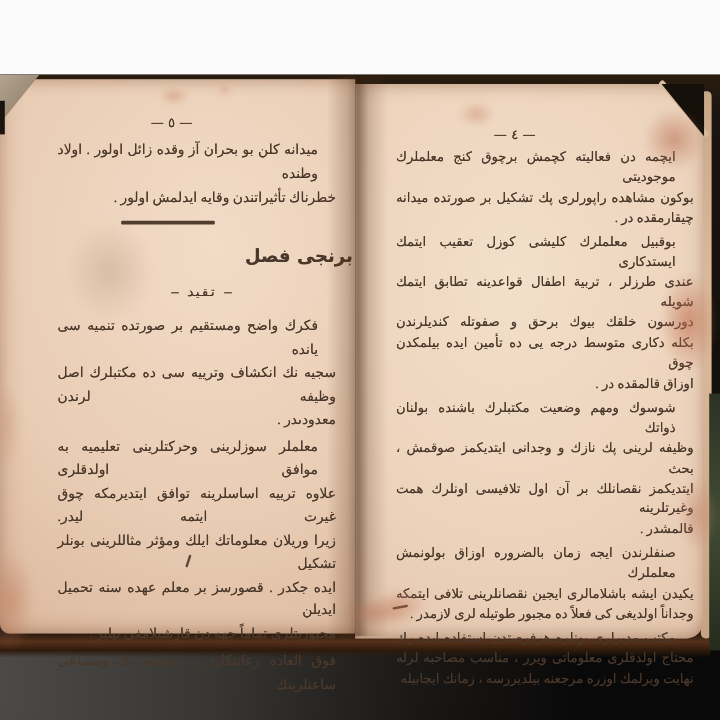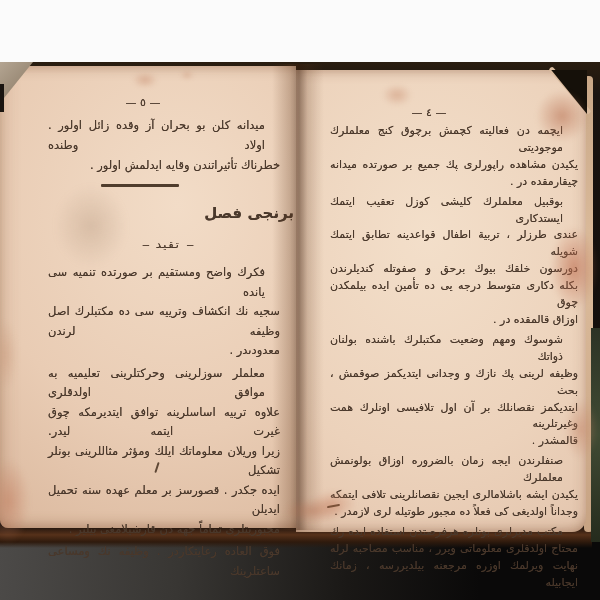--- a/index.html
+++ b/index.html
@@ -52,21 +52,21 @@
   .text-right{left:34px;top:36px;width:248px;}
   .pagenum{text-align:center;font-size:11px;letter-spacing:2px;margin-bottom:6px;}
   .text-left .pagenum{transform:translateX(-21px);}
   .text-right .pagenum{transform:translateX(-25px);margin-bottom:4px;}
   .line{text-align:justify;text-align-last:justify;}
   .line.end{text-align-last:right;}
   .line.indent{padding-right:15px;}
   .text-left .line{font-size:11.5px;line-height:20px;}
   .text-left .body .line{line-height:19.5px;}
   .text-right .line{font-size:11px;line-height:16.9px;}
-  .para{margin-top:3px;}
+  .para{margin-top:3px;font-family:Liberation Serif, serif;}
   .rule{width:78px;height:3px;background:#503d2d;border-radius:1px;margin:9px auto 0;
         transform:translateX(-24px);}
   .heading{font-size:15px;font-weight:bold;text-align:right;margin-top:17px;transform:translateX(14px);}
   .subheading{font-size:10.5px;text-align:center;margin-top:16px;letter-spacing:1px;transform:translateX(4px);font-family:Liberation Mono, monospace;}
   .body{margin-top:12px;}
   
   .stain{position:absolute;border-radius:50%;filter:blur(2px);pointer-events:none;}
   .s1{left:132px;top:72px;width:26px;height:16px;background:radial-gradient(closest-side,rgba(198,138,108,.5),rgba(198,138,108,0));}
   .s2{left:180px;top:70px;width:14px;height:10px;background:radial-gradient(closest-side,rgba(198,138,108,.4),rgba(198,138,108,0));}
   .s3{left:-8px;top:320px;width:26px;height:70px;background:radial-gradient(closest-side,rgba(200,150,118,.4),rgba(200,150,118,0));}
@@ -125,21 +125,21 @@
         </div>
     </div>
   </div>
 
   <div class="page right-page">
     <div class="text-block text-right">
       <div class="pagenum">— ٤ —</div>
       <div class="body-right">
           <div class="para">
             <div class="line indent">ايچمه دن فعاليته كچمش برچوق كنج معلملرك موجوديتى</div>
-            <div class="line">يكيدن مشاهده راپورلرى پك جميع بر صورتده ميدانه</div>
+            <div class="line">بوكون مشاهده راپورلرى پك تشكيل بر صورتده ميدانه</div>
             <div class="line end">چيقارمقده در .</div>
           </div>
           <div class="para">
             <div class="line indent">بوقبيل معلملرك كليشى كوزل تعقيب ايتمك ايستدكارى</div>
             <div class="line">عندى طرزلر ، تربية اطفال قواعدينه تطابق ايتمك شويله</div>
             <div class="line">دورسون خلقك بيوك برحق و صفوتله كنديلرندن</div>
             <div class="line">بكله دكارى متوسط درجه يى ده تأمين ايده بيلمكدن چوق</div>
             <div class="line end">اوزاق قالمقده در .</div>
           </div>
           <div class="para">

